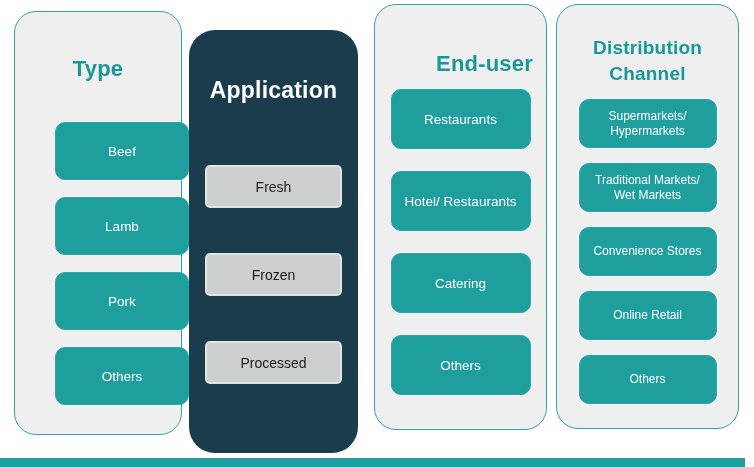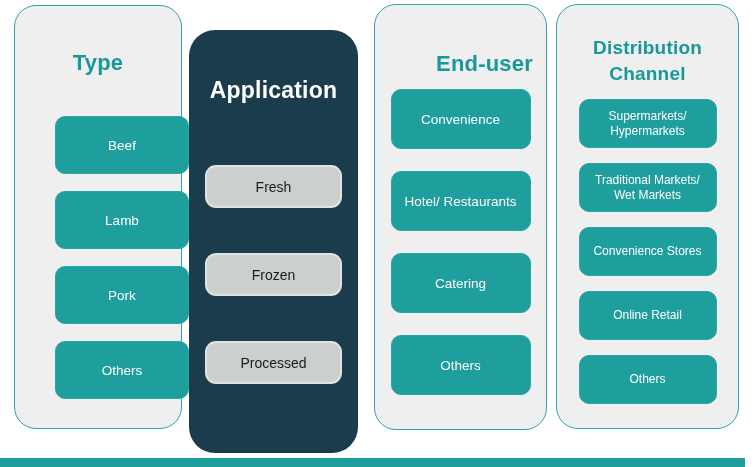--- a/index.html
+++ b/index.html
@@ -18,21 +18,21 @@
   .column.light {
     background: #EFEFEF;
     border: 1.5px solid #35A1A9;
     border-radius: 22px;
   }
   .column.dark {
     background: #1B3C4C;
     border-radius: 26px;
   }
 
-  #col-type { left: 14px; top: 5px; width: 168px; height: 424px; }
+  #col-type { left: 14px; top: 11px; width: 168px; height: 424px; }
   #col-application { left: 189px; top: 2px; width: 169px; height: 423px; margin-top: 28px; }
   #col-enduser { left: 374px; top: 4px; width: 173px; height: 426px; padding-left: 48px; }
   #col-distribution { left: 556px; top: 4px; width: 183px; height: 425px; }
 
   .col-title {
     font-weight: bold;
     color: #189898;
     text-align: center;
     letter-spacing: 0.2px;
   }
@@ -56,21 +56,21 @@
   }
   .seg-btn.teal {
     background: #1F9E9E;
     color: #ffffff;
     border-radius: 10px;
     border: 1px solid #2BA6A6;
   }
   .seg-btn.gray {
     background: #CBD0CE;
     color: #1A1A1A;
-    border-radius: 11px;
+    border-radius: 5px;
     border: 2px solid #DFE3E1;
   }
   #col-type .seg-btn { width: 134px; height: 58px; font-size: 13.5px; }
   #col-application .seg-btn { width: 137px; height: 43px; font-size: 14px; }
   #col-enduser .seg-btn { width: 140px; height: 60px; font-size: 13.5px; }
   #col-distribution .seg-btn { width: 138px; height: 49px; font-size: 12px; line-height: 15px; padding: 2px 4px; }
 
   .footer-bar {
     position: absolute;
     left: 0; bottom: 0;
@@ -98,21 +98,21 @@
     <div class="btn-stack">
       <div class="seg-btn gray">Fresh</div>
       <div class="seg-btn gray">Frozen</div>
       <div class="seg-btn gray">Processed</div>
     </div>
   </div>
 
   <div class="column light" id="col-enduser">
     <div class="col-title">End-user</div>
     <div class="btn-stack">
-      <div class="seg-btn teal">Convenience</div>
+      <div class="seg-btn teal">Restaurants</div>
       <div class="seg-btn teal">Hotel/ Restaurants</div>
       <div class="seg-btn teal">Catering</div>
       <div class="seg-btn teal">Others</div>
     </div>
   </div>
 
   <div class="column light" id="col-distribution">
     <div class="col-title">Distribution Channel</div>
     <div class="btn-stack">
       <div class="seg-btn teal">Supermarkets/ Hypermarkets</div>

